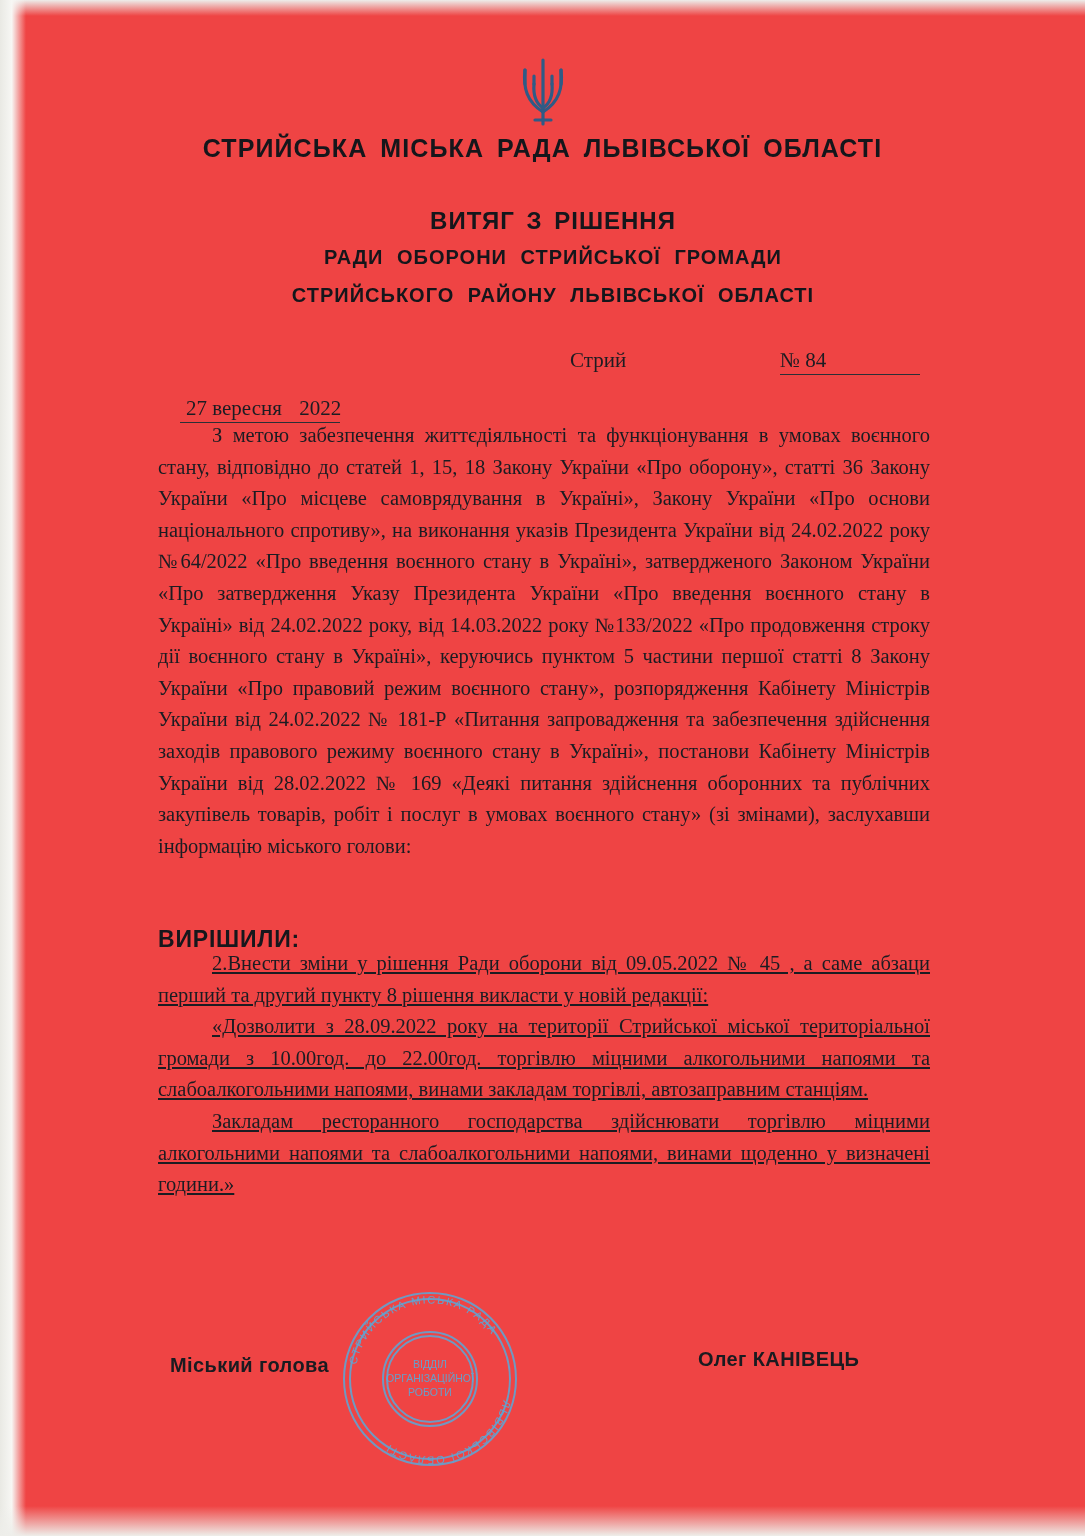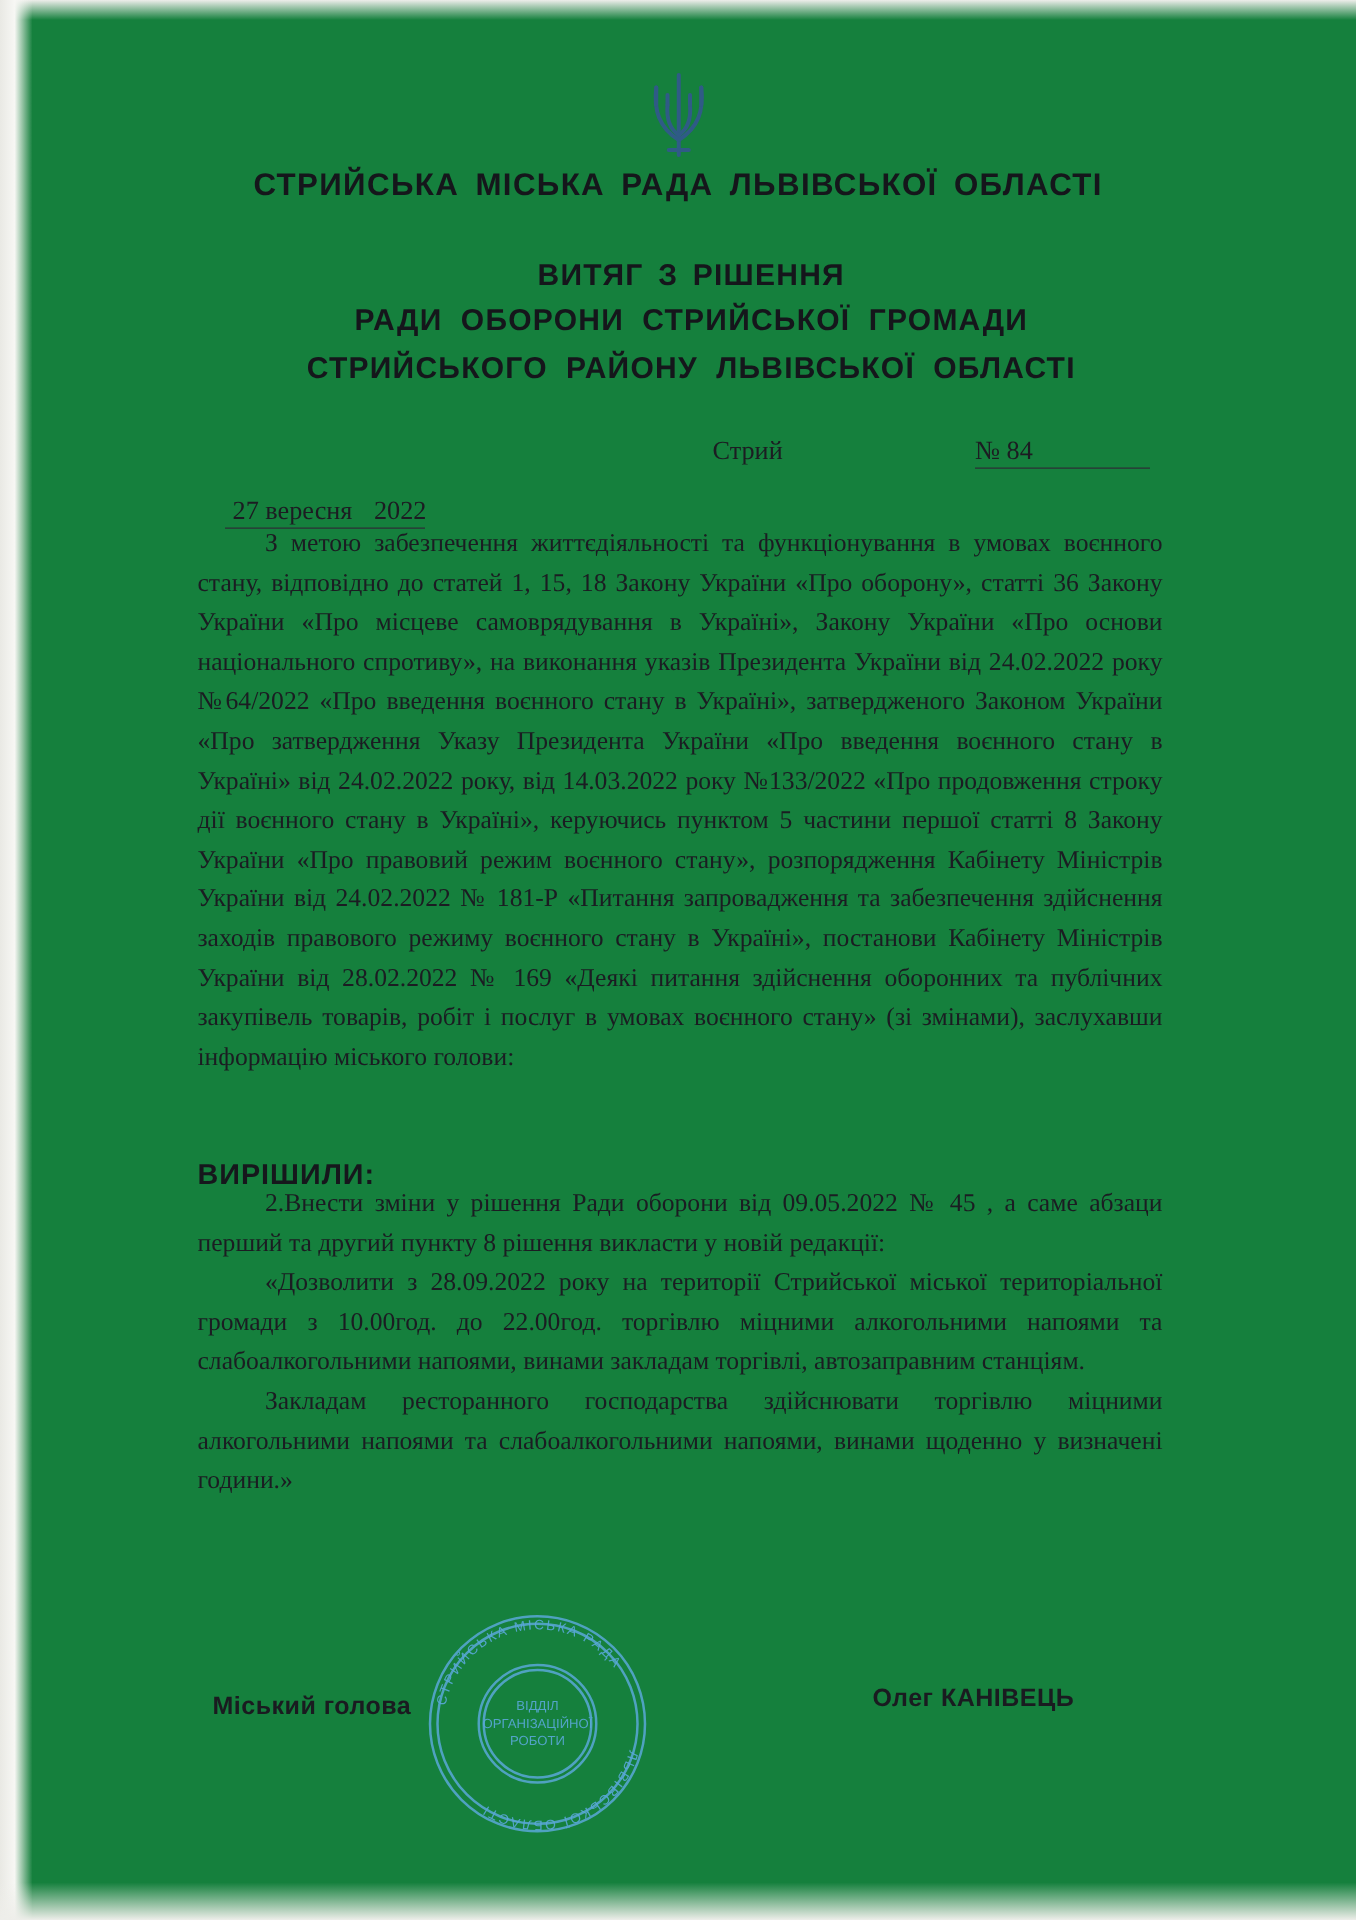--- a/index.html
+++ b/index.html
@@ -4,21 +4,21 @@
 <style>
   html, body {
     margin: 0;
     padding: 0;
     background: #ffffff;
   }
   .page {
     position: relative;
     width: 1085px;
     height: 1536px;
-    background: #15803d;
+    background: #ef4444;
     overflow: hidden;
     font-family: "Liberation Serif", serif;
     color: #1c1c22;
   }
   
   .scan-edge-left {
     position: absolute;
     top: 0; left: 0;
     width: 26px; height: 100%;
     background: linear-gradient(to right, #e9e9e4 0%, #f7f7f4 45%, rgba(255,255,255,0) 100%);
@@ -72,21 +72,21 @@
     padding-left: 21px;
   }
   .doc-title .l1 {
     font-size: 24px;
     letter-spacing: 1px;
     word-spacing: 4px;
     line-height: 34px;
   }
   .doc-title .l2,
   .doc-title .l3 {
-    font-size: 24px;
+    font-size: 20px;
     letter-spacing: 1px;
     word-spacing: 7px;
     line-height: 38px;
   }
 
   .meta-row {
     position: absolute;
     top: 348px;
     left: 155px;
     width: 775px;
@@ -163,20 +163,21 @@
 
   .body-text-2 {
     position: absolute;
     top: 948px;
     left: 158px;
     width: 772px;
     font-size: 20.5px;
     line-height: 31.6px;
     text-align: justify;
     color: #1b1c22;
+    text-decoration: underline;
   }
   .body-text-2 p { margin: 0; }
 
   .stamp {
     position: absolute;
     left: 333px;
     top: 1282px;
     width: 195px;
     height: 195px;
     pointer-events: none;

